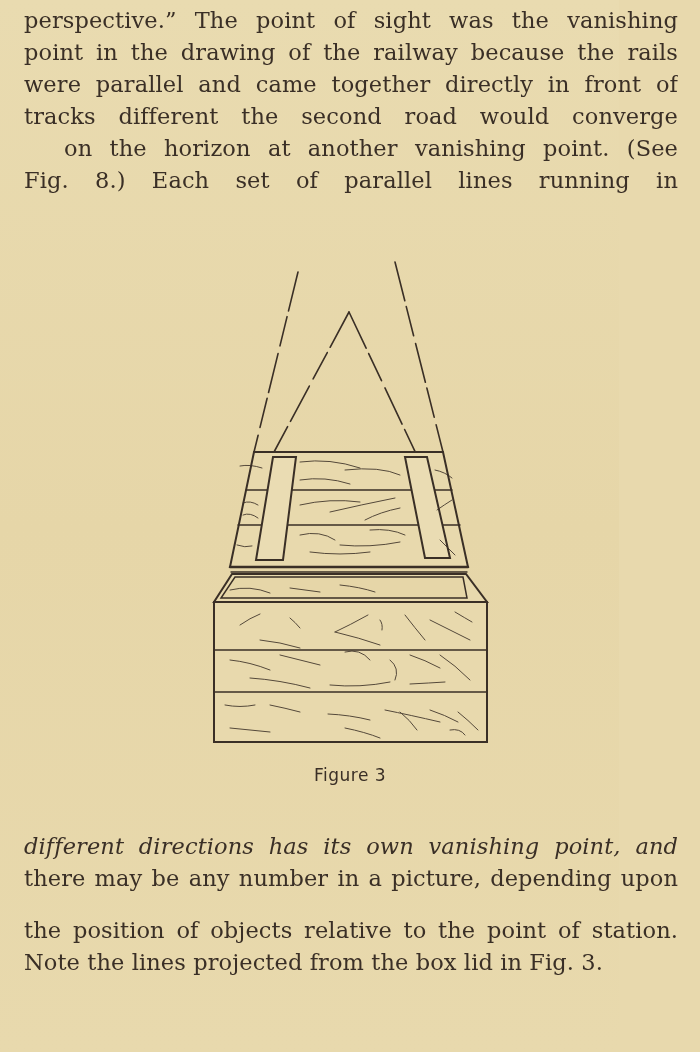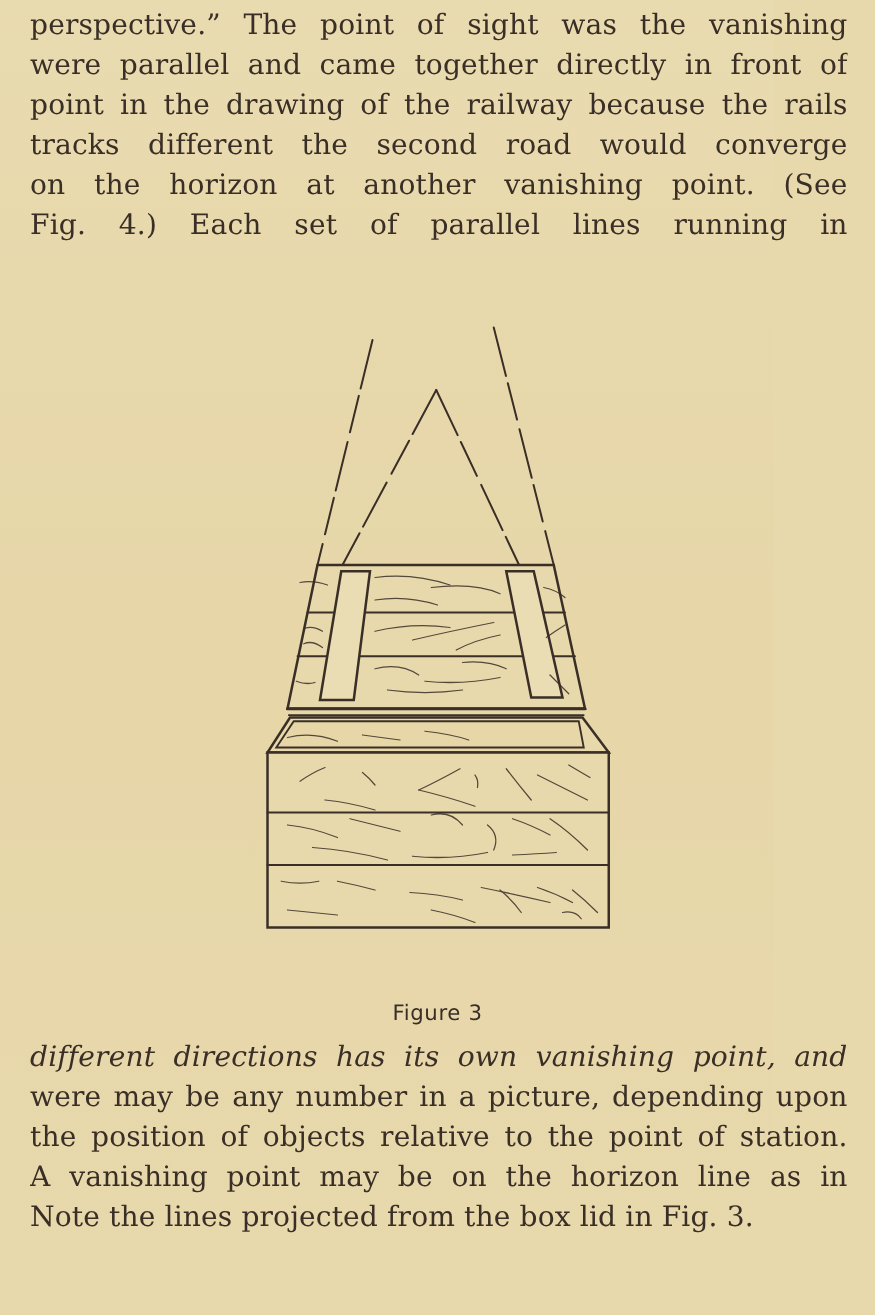--- a/index.html
+++ b/index.html
@@ -51,35 +51,34 @@
   .caption {
     position: absolute;
     left: 0;
     width: 700px;
     top: 765px;
     text-align: center;
     font-family: "DejaVu Sans", "Liberation Sans", sans-serif;
     font-size: 17px;
     letter-spacing: 0.5px;
     color: #3a2f26;
-    margin-top: 36px;
   }
 </style>
 </head>
 <body>
 
 <div class="page">
 
   <div class="para para-top">
     <span class="line" style="white-space: normal; overflow: hidden;">perspective.”  The point of sight was the vanishing</span>
+    <span class="line" style="white-space: normal; overflow: hidden;">point in the drawing of the railway because the rails</span>
     <span class="line" style="white-space: normal; overflow: hidden;">were parallel and came together directly in front of</span>
-    <span class="line" style="white-space: normal; overflow: hidden;">point in the drawing of the railway because the rails</span>
     <span class="line" style="white-space: normal; overflow: hidden;">tracks different the second road would converge</span>
-    <span class="line" style="white-space: normal; overflow: hidden;">on the horizon at another vanishing point. (See</span>
-    <span class="line" style="white-space: normal; overflow: hidden;">Fig. 4.)  Each set of parallel lines running in</span>
+    <span class="line" style="white-space: normal; overflow: hidden; margin-left: 40px;">on the horizon at another vanishing point. (See</span>
+    <span class="line" style="white-space: normal; overflow: hidden;">Fig. 8.)  Each set of parallel lines running in</span>
   </div>
 
   <svg class="figure" viewBox="200 250 300 510" width="300" height="510" xmlns="http://www.w3.org/2000/svg">
     <g stroke="#3a2f26" fill="none" stroke-linecap="round">
 
       <g stroke-width="1.6" stroke-dasharray="40 6 30 8">
 
         <line x1="298" y1="272" x2="254" y2="452"></line>
 
         <line x1="395" y1="262" x2="443" y2="452"></line>
@@ -166,19 +165,18 @@
         <path d="M345 728 Q365 732 380 738"></path>
         <path d="M450 730 Q460 728 465 735"></path>
       </g>
     </g>
   </svg>
 
   <div class="caption">Figure 3</div>
 
   <div class="para para-bottom">
     <span class="line" style="white-space: normal; overflow: hidden; font-style: italic;">different directions has its own vanishing point, and</span>
-    <span class="line" style="white-space: normal; overflow: hidden;">were may be any number in a picture, depending upon</span>
-    <span class="line" style="white-space: normal; overflow: hidden;">the position of objects relative to the point of station.</span>
-    <span class="line" style="white-space: normal; overflow: hidden;">A vanishing point may be on the horizon line as in</span>
+    <span class="line" style="white-space: normal; overflow: hidden;">there may be any number in a picture, depending upon</span>
+    <span class="line" style="white-space: normal; overflow: hidden; margin-top: 20px;">the position of objects relative to the point of station.</span>
     <span class="line last">Note the lines projected from the box lid in Fig. 3.</span>
   </div>
 
 </div>
 
 </body></html>

